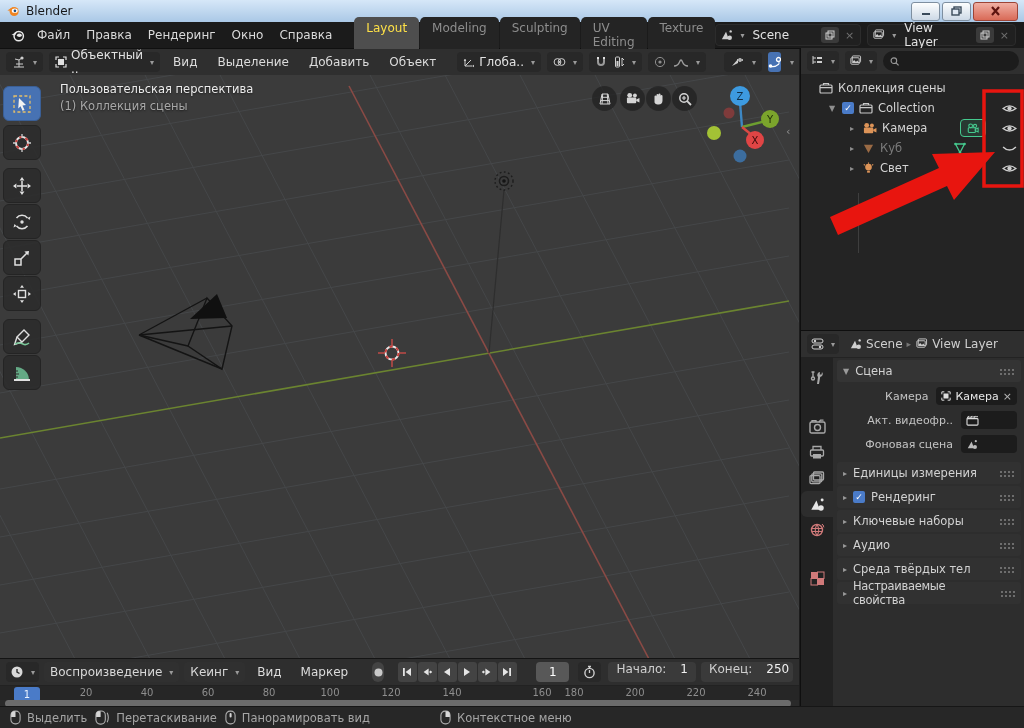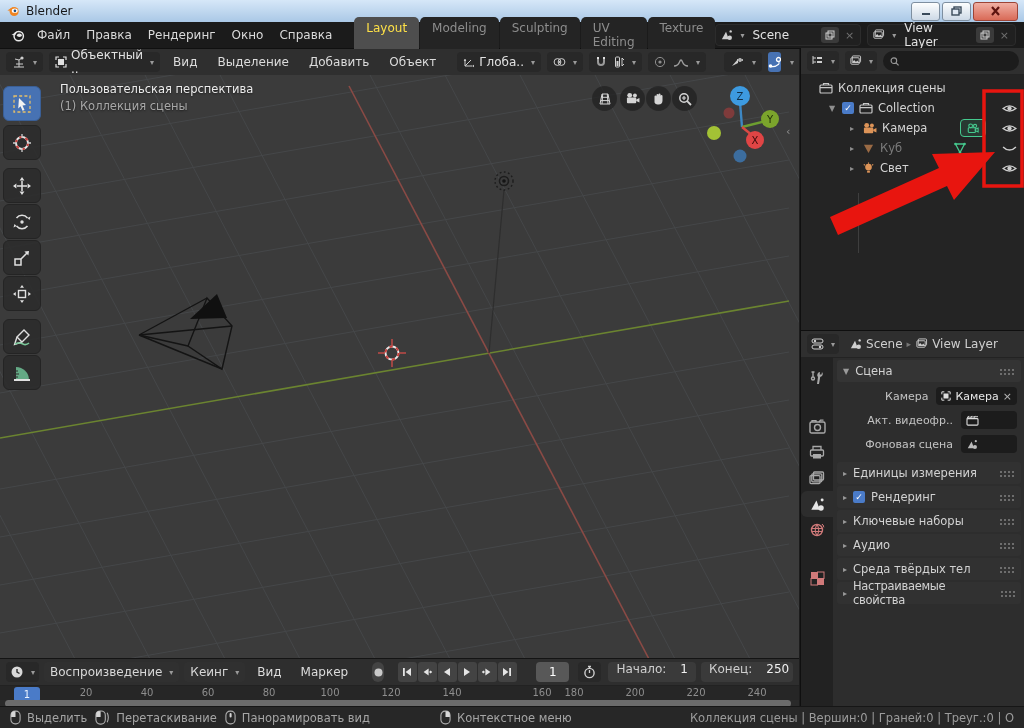--- a/index.html
+++ b/index.html
@@ -841,21 +841,20 @@
         </svg>
       <span>Панорамировать вид</span>
     </span>
     <span class="hint" style="margin-left:62px">
       <svg width="11" height="15" viewBox="0 0 12 16">
           <rect x="1" y="1" width="10" height="14" rx="4.5" fill="none" stroke="#aeaeae" stroke-width="1.2"></rect>
           <path d="M6 1.2 H7.2 A3.6 3.6 0 0 1 10.8 5 V7.5 H6 Z" fill="#d6d6d6"></path>
         </svg>
       <span>Контекстное меню</span>
     </span>
-    <span class="stats">Коллекция сцены | Вершин:0 | Граней:0 | Треуг.:0 | О</span>
   </div>
 
   <svg class="annot" width="1024" height="728">
     <rect x="984" y="91" width="38" height="95" fill="none" stroke="#e8150f" stroke-width="3.5"></rect>
     <polygon points="838,235 947,186 954,200 995,152 932,154 939,168 830,217" fill="#e8150f"></polygon>
   </svg>
 
 </div>
 
 </body></html>

